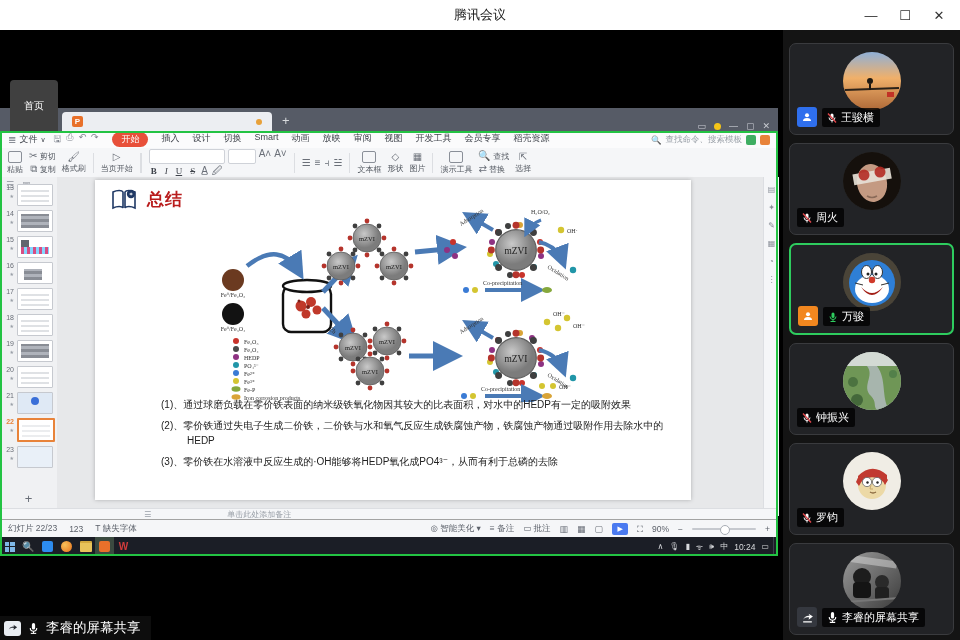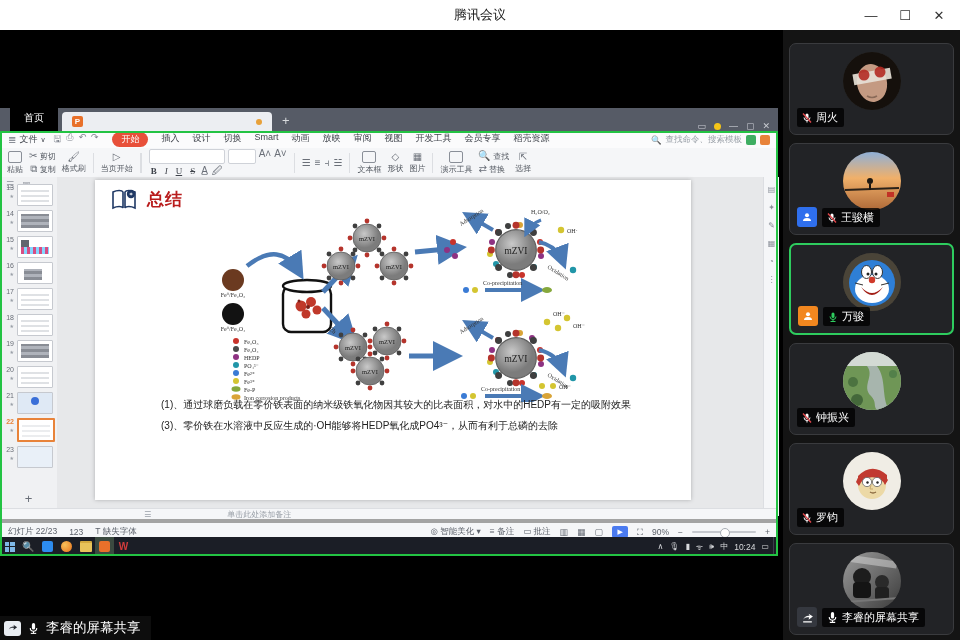--- a/index.html
+++ b/index.html
@@ -11,21 +11,21 @@
   .win-controls{position:absolute;right:4px;top:0;height:30px;display:flex;}
   .win-btn{width:34px;height:30px;display:flex;align-items:center;justify-content:center;color:#333;font-size:13px;cursor:pointer;}
   
   .stage{position:absolute;left:0;top:30px;width:783px;height:610px;background:#000;}
   .sidebar{position:absolute;left:783px;top:30px;width:177px;height:610px;background:#141414;}
   
   .desktop{position:absolute;left:0;top:78px;width:778px;height:448px;background:#e9eaec;}
   .green-frame{position:absolute;left:0;top:23px;width:774px;height:421px;border:2px solid #23c343;pointer-events:none;z-index:60;}
   
   .wps-tabbar{position:absolute;left:0;top:0;width:778px;height:23px;background:#565b66;display:flex;align-items:flex-end;}
-  .wps-hometab{height:19px;line-height:19px;margin-left:10px;padding:4px 14px;background:#000000;color:#fff;font-size:10px;border-radius:4px 4px 0 0;}
+  .wps-hometab{height:19px;line-height:19px;margin-left:10px;padding:16px 14px;background:#404040;color:#fff;font-size:10px;border-radius:4px 4px 0 0;}
   .wps-doctab{height:19px;line-height:19px;margin-left:4px;padding:0 10px;background:#eceef2;color:#333;font-size:10px;border-radius:4px 4px 0 0;display:flex;align-items:center;gap:5px;width:190px;}
   .ppt-ic{width:11px;height:11px;background:#e8702a;border-radius:2px;color:#fff;font-size:8px;line-height:11px;text-align:center;font-weight:bold;}
   .dirty-dot{width:6px;height:6px;border-radius:50%;background:#e8a13a;margin-left:auto;}
   .wps-newtab{color:#d8dadd;font-size:13px;margin-left:10px;line-height:20px;}
   .wps-winctl{margin-left:auto;display:flex;align-items:center;gap:8px;margin-right:8px;color:#c9ccd2;font-size:9px;}
   .badge-dot{width:7px;height:7px;background:#f5c518;border-radius:50%;}
   
   .wps-menubar{position:absolute;left:0;top:23px;width:778px;height:17px;background:#fbfbfc;border-bottom:1px solid #e4e6e9;display:flex;align-items:center;font-size:9px;color:#41454d;}
   .wps-file{display:flex;align-items:center;gap:3px;margin-left:8px;}
   .qat{display:flex;gap:5px;margin-left:8px;color:#7d828c;font-size:9px;}
@@ -62,21 +62,21 @@
   .right-strip{position:absolute;left:763px;top:0;width:15px;height:331px;background:#f5f6f8;border-left:1px solid #dcdee2;display:flex;flex-direction:column;align-items:center;gap:9px;padding-top:8px;color:#8a8f98;font-size:8px;}
   
   .slide{position:absolute;left:38px;top:3px;width:596px;height:320px;background:#fff;box-shadow:0 0 4px rgba(0,0,0,.25);}
   .slide-title{position:absolute;left:16px;top:8px;display:flex;align-items:center;gap:10px;}
   .slide-title .txt{font-size:17px;font-weight:bold;color:#b91c1c;letter-spacing:1px;}
   .bullets{position:absolute;left:18px;top:218px;right:12px;}
   .bullet{font-size:10px;line-height:1.45;color:#222;margin-bottom:6.5px;padding-left:26px;text-indent:-26px;margin-left:48px;}
   
   .notes-bar{position:absolute;left:0;top:400px;width:778px;height:11px;background:#f5f6f8;border-top:1px solid #dcdee2;font-size:8px;color:#9aa0a8;display:flex;align-items:center;}
   .notes-bar span{margin-left:72px;display:flex;gap:4px;align-items:center;}
-  .status-bar{position:absolute;left:0;top:411px;width:778px;height:18px;background:#f5f6f8;border-top:4px solid #a3a3a3;display:flex;align-items:center;font-size:8.5px;color:#5c616a;}
+  .status-bar{position:absolute;left:0;top:411px;width:778px;height:18px;background:#f5f6f8;border-top:1px solid #a3a3a3;display:flex;align-items:center;font-size:8.5px;color:#5c616a;}
   .sb-l{display:flex;gap:12px;margin-left:8px;align-items:center;}
   .sb-r{display:flex;gap:9px;margin-left:auto;margin-right:8px;align-items:center;}
   .sb-viewic{font-size:9px;color:#6a6f78;}
   .sb-play{width:16px;height:12px;background:#4a7af0;border-radius:2px;color:#fff;font-size:7px;line-height:12px;text-align:center;}
   .sb-slider{width:64px;height:2px;background:#c6c9cf;border-radius:1px;position:relative;}
   .sb-knob{position:absolute;left:28px;top:-3px;width:8px;height:8px;border-radius:50%;background:#fff;border:1px solid #a8adb5;}
   
   .taskbar{position:absolute;left:0;top:429px;width:778px;height:19px;background:#1b1e26;display:flex;align-items:center;}
   .tb-ic{width:19px;height:19px;display:flex;align-items:center;justify-content:center;position:relative;}
   .tb-run:after{content:"";position:absolute;bottom:0;left:3px;right:3px;height:2px;background:#6aa3e8;}
@@ -465,20 +465,21 @@
                   <text x="149" y="177.5" font-size="6" fill="#333">Fe³⁺</text>
                 <ellipse cx="141" cy="183" rx="4.5" ry="2.8" fill="#86a83c"></ellipse>
                   <text x="149" y="185.5" font-size="6" fill="#333">Fe-P</text>
                 <ellipse cx="141" cy="191" rx="4.5" ry="2.8" fill="#d9a437"></ellipse>
                   <text x="149" y="193.5" font-size="6" fill="#333">Iron corrosion products</text>
               </g>
             </svg>
 
             <div class="bullets">
               <div class="bullet">(1)、通过球磨负载在零价铁表面的纳米级铁氧化物因其较大的比表面积，对水中的HEDP有一定的吸附效果</div>
+              <div class="bullet">(2)、零价铁通过失电子生成二价铁，二价铁与水和氧气反应生成铁腐蚀产物，铁腐蚀产物通过吸附作用去除水中的HEDP</div>
               <div class="bullet">(3)、零价铁在水溶液中反应生成的·OH能够将HEDP氧化成PO4³⁻，从而有利于总磷的去除</div>
             </div>
           </div>
         </div>
 
         <div class="right-strip">
           <span>▤</span>
           <span>✦</span>
           <span>✎</span>
           <span>▦</span>
@@ -574,42 +575,20 @@
       <span class="lbl">李睿的屏幕共享</span>
     </div>
   </div>
 
   <div class="sidebar">
     <div class="tiles">
 
       <div class="tile">
         <div class="avatar">
           <svg width="58" height="58">
-              <rect width="58" height="58" fill="#15100c"></rect>
-            <ellipse cx="29" cy="31" rx="15" ry="19" fill="#c49a82" transform="rotate(-10 29 31)"></ellipse>
-            <rect x="10" y="19" width="38" height="11" fill="#e6e0d6" opacity=".92" transform="rotate(-10 29 24)"></rect>
-            <circle cx="21" cy="23" r="5.5" fill="#b22a22" opacity=".9"></circle>
-              <circle cx="37" cy="20" r="5.5" fill="#b22a22" opacity=".9"></circle>
-            <path d="M24 44 Q29 47 34 44" stroke="#8a6a58" stroke-width="1.5" fill="none"></path>
-            </svg>
-        </div>
-        <span class="nchip noleft">
-          <svg width="12" height="12" viewBox="0 0 24 24">
-              <rect x="9" y="3" width="6" height="11" rx="3" fill="#fff"></rect>
-              <path d="M6 11a6 6 0 0 0 12 0" stroke="#fff" stroke-width="2" fill="none"></path>
-              <line x1="12" y1="17" x2="12" y2="21" stroke="#fff" stroke-width="2"></line>
-              <line x1="4" y1="3" x2="20" y2="21" stroke="#e5484d" stroke-width="2.6"></line>
-            </svg>
-          <span class="nm">周火</span>
-        </span>
-      </div>
-
-      <div class="tile">
-        <div class="avatar">
-          <svg width="58" height="58">
               <defs>
                 <linearGradient id="av1" x1="0" y1="0" x2="0" y2="1">
                   <stop offset="0" stop-color="#8fb0d8"></stop>
                   <stop offset=".45" stop-color="#f0b06a"></stop>
                   <stop offset="1" stop-color="#b06a38"></stop>
                 </linearGradient>
               </defs>
             <rect width="58" height="58" fill="url(#av1)"></rect>
               <line x1="2" y1="38" x2="56" y2="36" stroke="#2a2118" stroke-width="2"></line>
             <circle cx="27" cy="29" r="3" fill="#1d1812"></circle>
@@ -624,20 +603,42 @@
             </svg>
         </span>
         <span class="nchip">
           <svg width="12" height="12" viewBox="0 0 24 24">
               <rect x="9" y="3" width="6" height="11" rx="3" fill="#fff"></rect>
               <path d="M6 11a6 6 0 0 0 12 0" stroke="#fff" stroke-width="2" fill="none"></path>
               <line x1="12" y1="17" x2="12" y2="21" stroke="#fff" stroke-width="2"></line>
               <line x1="4" y1="3" x2="20" y2="21" stroke="#e5484d" stroke-width="2.6"></line>
             </svg>
           <span class="nm">王骏横</span>
+        </span>
+      </div>
+
+      <div class="tile">
+        <div class="avatar">
+          <svg width="58" height="58">
+              <rect width="58" height="58" fill="#15100c"></rect>
+            <ellipse cx="29" cy="31" rx="15" ry="19" fill="#c49a82" transform="rotate(-10 29 31)"></ellipse>
+            <rect x="10" y="19" width="38" height="11" fill="#e6e0d6" opacity=".92" transform="rotate(-10 29 24)"></rect>
+            <circle cx="21" cy="23" r="5.5" fill="#b22a22" opacity=".9"></circle>
+              <circle cx="37" cy="20" r="5.5" fill="#b22a22" opacity=".9"></circle>
+            <path d="M24 44 Q29 47 34 44" stroke="#8a6a58" stroke-width="1.5" fill="none"></path>
+            </svg>
+        </div>
+        <span class="nchip noleft">
+          <svg width="12" height="12" viewBox="0 0 24 24">
+              <rect x="9" y="3" width="6" height="11" rx="3" fill="#fff"></rect>
+              <path d="M6 11a6 6 0 0 0 12 0" stroke="#fff" stroke-width="2" fill="none"></path>
+              <line x1="12" y1="17" x2="12" y2="21" stroke="#fff" stroke-width="2"></line>
+              <line x1="4" y1="3" x2="20" y2="21" stroke="#e5484d" stroke-width="2.6"></line>
+            </svg>
+          <span class="nm">周火</span>
         </span>
       </div>
 
       <div class="tile speaking">
         <div class="avatar">
           <svg width="58" height="58">
               <rect width="58" height="58" fill="#4a4438"></rect>
             <circle cx="29" cy="30" r="23" fill="#2e7fd6"></circle>
             <ellipse cx="29" cy="36" rx="17" ry="14" fill="#fff"></ellipse>
             <ellipse cx="23.5" cy="19" rx="5" ry="6.5" fill="#fff" stroke="#333" stroke-width="1"></ellipse>

